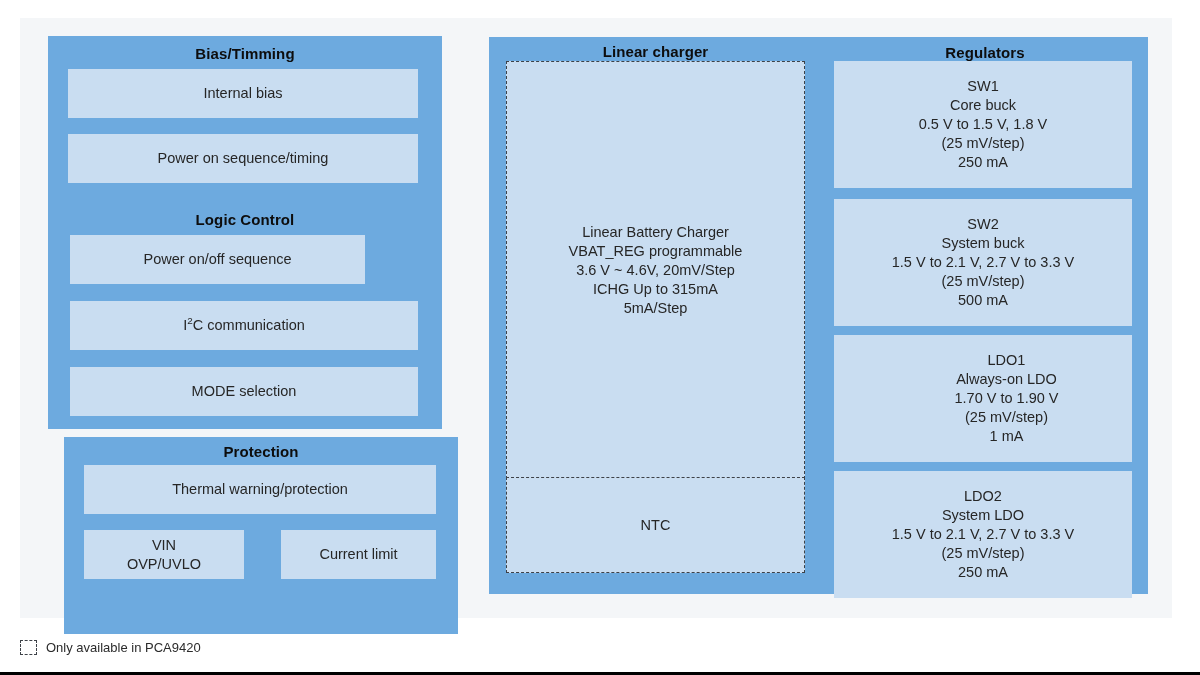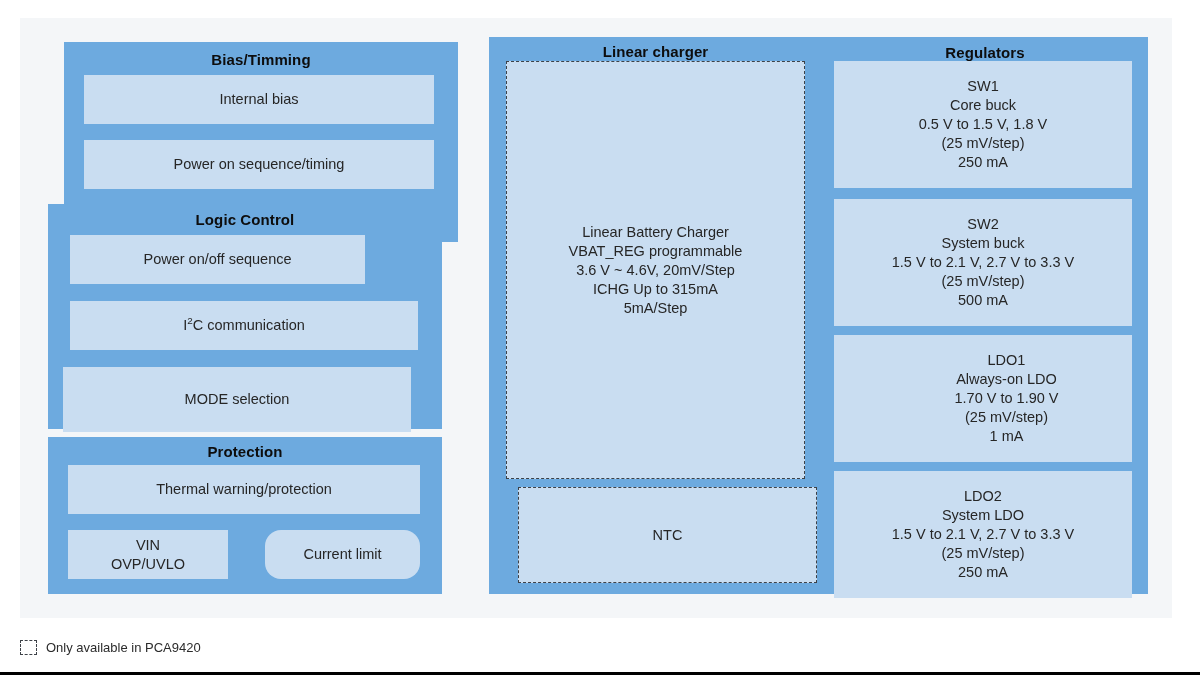--- a/index.html
+++ b/index.html
@@ -101,71 +101,71 @@
 
   sup { font-size: .68em; vertical-align: super; line-height: 0; }
 </style>
 </head>
 <body>
 
 <div id="canvas">
 
   <div id="slide-bg"></div>
 
-  <div class="panel" style="left:48px; top:42px; width:394px; height:200px;margin-left:16px;">
+  <div class="panel" style="left:48px; top:36px; width:394px; height:200px;">
     <div class="panel-title" style="top:9px;">Bias/Timming</div>
     <div class="block" style="left:20px; top:98px; width:350px; height:49px;">
       <span class="txt">Power on sequence/timing</span>
     </div>
     <div class="block" style="left:20px; top:33px; width:350px; height:49px;">
       <span class="txt">Internal bias</span>
     </div>
   </div>
 
   <div class="panel" style="left:48px; top:204px; width:394px; height:225px;">
     <div class="panel-title" style="top:7px;">Logic Control</div>
     <div class="block" style="left:22px; top:31px; width:295px; height:49px;">
       <span class="txt">Power on/off sequence</span>
     </div>
     <div class="block" style="left:22px; top:97px; width:348px; height:49px;">
       <span class="txt"><span>I</span><sup>2</sup><span>C communication</span></span>
     </div>
-    <div class="block" style="left:15px; top:163px; width:348px; height:65px;">
+    <div class="block" style="left:22px; top:163px; width:348px; height:49px;">
       <span class="txt">MODE selection</span>
     </div>
   </div>
 
-  <div class="panel" style="left:48px; top:437px; width:394px; height:157px;">
+  <div class="panel" style="left:64px; top:437px; width:394px; height:197px;">
     <div class="panel-title" style="top:6px;">Protection</div>
     <div class="block" style="left:20px; top:28px; width:352px; height:49px;">
       <span class="txt">Thermal warning/protection</span>
     </div>
     <div class="block" style="left:20px; top:93px; width:160px; height:49px;">
       <span class="txt"><span>VIN</span><br><span>OVP/UVLO</span></span>
     </div>
-    <div class="block" style="left:217px; top:93px; width:155px; height:49px;border-radius:16px;">
+    <div class="block" style="left:217px; top:93px; width:155px; height:49px;">
       <span class="txt">Current limit</span>
     </div>
   </div>
 
   <div class="panel" style="left:489px; top:37px; width:659px; height:557px;">
 
     <div class="panel-title" style="left:0; width:333px; top:6px;">Linear charger</div>
     <div class="panel-title" style="left:333px; width:326px; top:7px;">Regulators</div>
 
     <div class="block dashed" style="left:17px; top:24px; width:299px; height:418px;">
       <span class="txt">
         <span>Linear Battery Charger</span><br>
         <span>VBAT_REG programmable</span><br>
         <span>3.6 V ~ 4.6V, 20mV/Step</span><br>
         <span>ICHG Up to 315mA</span><br>
         <span>5mA/Step</span>
       </span>
     </div>
-    <div class="block dashed" style="left:17px; top:450px; width:299px; height:96px;margin-left:12px;">
+    <div class="block dashed" style="left:17px; top:440px; width:299px; height:96px;">
       <span class="txt">NTC</span>
     </div>
 
     <div class="block" style="left:345px; top:24px; width:298px; height:127px;">
       <span class="txt">
         <span>SW1</span><br>
         <span>Core buck</span><br>
         <span>0.5 V to 1.5 V, 1.8 V</span><br>
         <span>(25 mV/step)</span><br>
         <span>250 mA</span>

